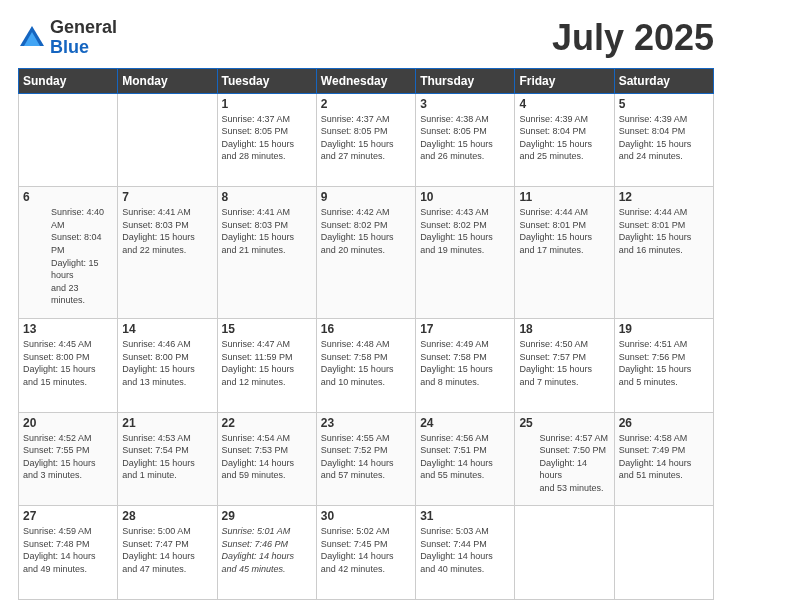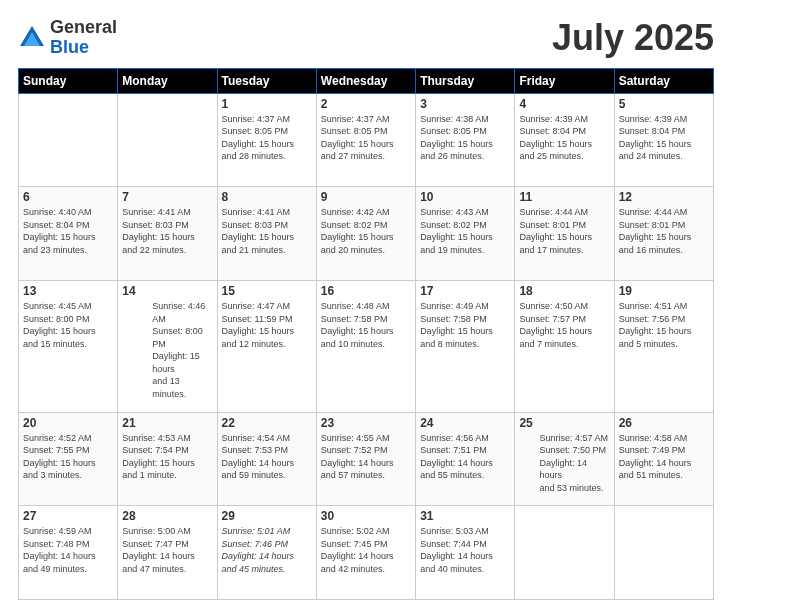--- a/index.html
+++ b/index.html
@@ -99,21 +99,21 @@
     .empty-cell {
       background: #f9f9f9;
     }
     tr:nth-child(even) td {
       background: #fafafa;
     }
     tr:nth-child(odd) td {
       background: #fff;
     }
     .calendar thead tr th {
-      background: #000000;
+      background: #404040;
     }
   </style>
 </head>
 <body>
 
 <div class="page">
   <div class="header">
     <div class="logo">
       <svg class="logo-icon" viewBox="0 0 28 28" xmlns="http://www.w3.org/2000/svg">
         <polygon points="14,2 26,22 2,22" fill="#1565c0"></polygon>
@@ -177,21 +177,21 @@
             <span class="day-num">5</span>
             <div class="day-info" style="white-space: pre-line;">Sunrise: 4:39 AM
 Sunset: 8:04 PM
 Daylight: 15 hours
 and 24 minutes.</div>
           </td>
         </tr>
         <tr>
           <td>
             <span class="day-num">6</span>
-            <div class="day-info" style="white-space: pre-line;">Sunrise: 4:40 AM
+            <div class="day-info" style="white-space: pre-line; margin-left: 28px;">Sunrise: 4:40 AM
 Sunset: 8:04 PM
 Daylight: 15 hours
 and 23 minutes.</div>
           </td>
           <td>
             <span class="day-num">7</span>
             <div class="day-info" style="white-space: pre-line;">Sunrise: 4:41 AM
 Sunset: 8:03 PM
 Daylight: 15 hours
 and 22 minutes.</div>
@@ -235,21 +235,21 @@
         <tr>
           <td>
             <span class="day-num">13</span>
             <div class="day-info" style="white-space: pre-line;">Sunrise: 4:45 AM
 Sunset: 8:00 PM
 Daylight: 15 hours
 and 15 minutes.</div>
           </td>
           <td>
             <span class="day-num">14</span>
-            <div class="day-info" style="white-space: pre-line; margin-left: 30px;">Sunrise: 4:46 AM
+            <div class="day-info" style="white-space: pre-line;">Sunrise: 4:46 AM
 Sunset: 8:00 PM
 Daylight: 15 hours
 and 13 minutes.</div>
           </td>
           <td>
             <span class="day-num">15</span>
             <div class="day-info" style="white-space: pre-line;">Sunrise: 4:47 AM
 Sunset: 11:59 PM
 Daylight: 15 hours
 and 12 minutes.</div>

